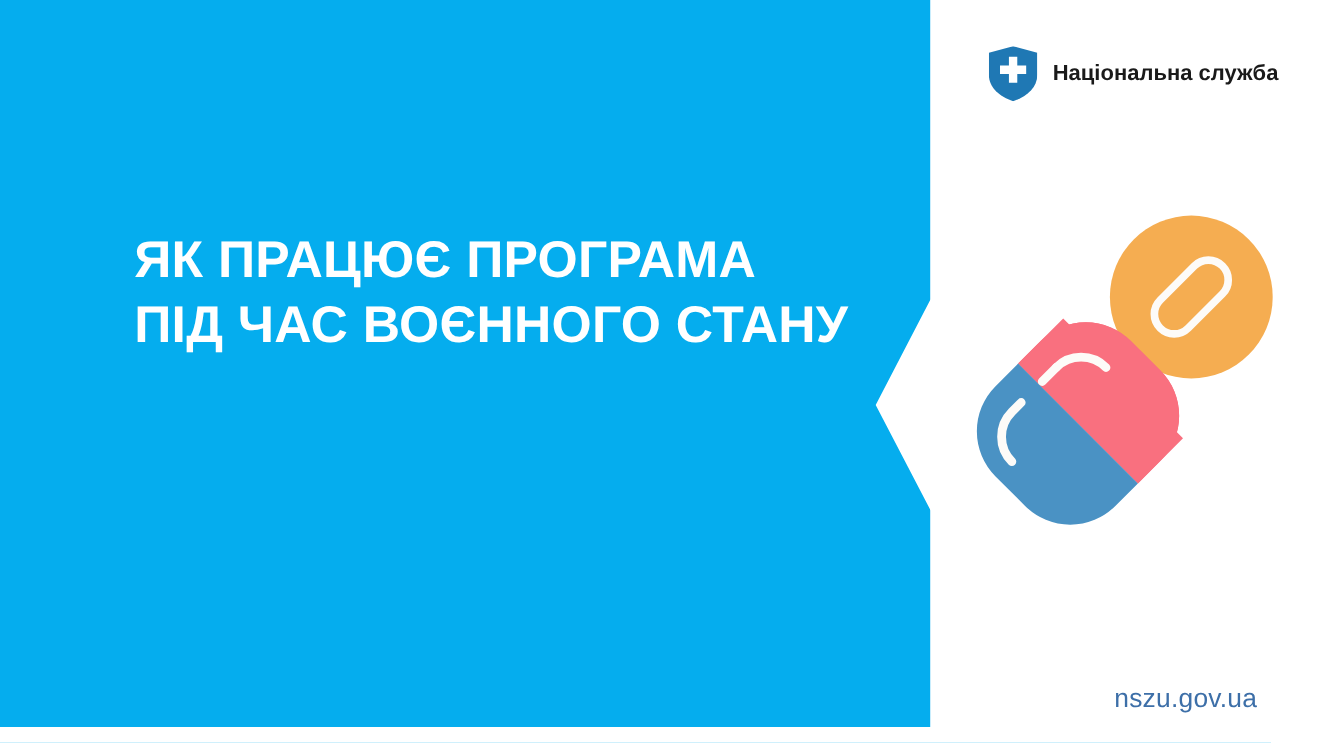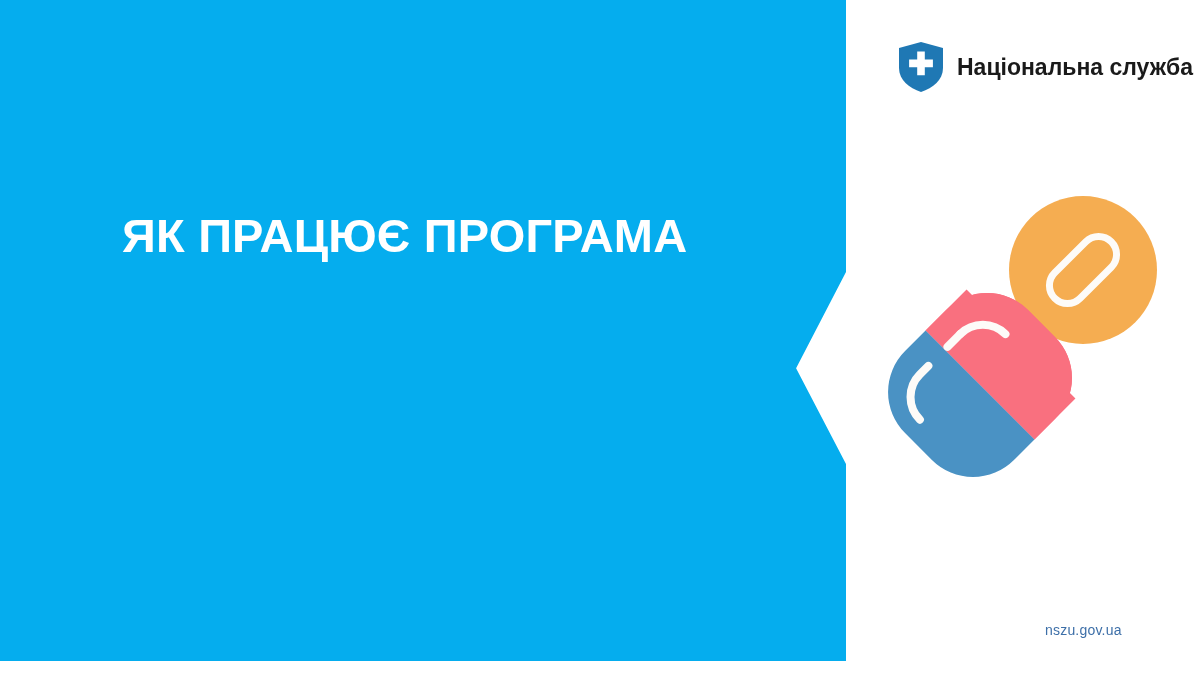--- a/index.html
+++ b/index.html
@@ -64,21 +64,21 @@
     position: absolute;
     left: 899px;
     top: 42px;
     display: flex;
     align-items: center;
     gap: 14px;
   }
   .logo-shield { width: 44px; height: 50px; display: block; flex: none; }
   .logo-text {
     color: #1A1A1A;
-    font-size: 23px;
+    font-size: 20px;
     font-weight: bold;
     line-height: 25px;
     white-space: nowrap;
   }
   .logo-text .line { display: block; }
 
   
   .pills {
     position: absolute;
     left: 860px;
@@ -87,36 +87,36 @@
     height: 330px;
   }
   .pills svg { display: block; width: 330px; height: 330px; }
 
   
   .site-url {
     position: absolute;
     left: 1013px;
     top: 622px;
     color: #3D6FA8;
-    font-size: 14px;
+    font-size: 24px;
     font-weight: normal;
     letter-spacing: 0.2px;
     white-space: nowrap;
-    margin-left: 32px;
   }
 </style>
 </head>
 <body>
 
 <div id="stage">
 
   <div class="blue-panel"></div>
 
   <div class="headline">
     <span class="line">ЯК ПРАЦЮЄ ПРОГРАМА</span>
+    <span class="line">ПІД ЧАС ВОЄННОГО СТАНУ</span>
   </div>
 
   <div class="logo">
     <span class="logo-shield">
       <svg viewBox="0 0 44 50" xmlns="http://www.w3.org/2000/svg" aria-hidden="true">
         <path d="M22 0 L44 6 V26 C44 38 34 46 22 50 C10 46 0 38 0 26 V6 Z" fill="#1F78B4"></path>
         <path d="M18.2 9.5 h7.6 v8.1 h8.1 v7.6 h-8.1 v8.1 h-7.6 v-8.1 h-8.1 v-7.6 h8.1 Z" fill="#FFFFFF"></path>
       </svg>
     </span>
     <span class="logo-text">

